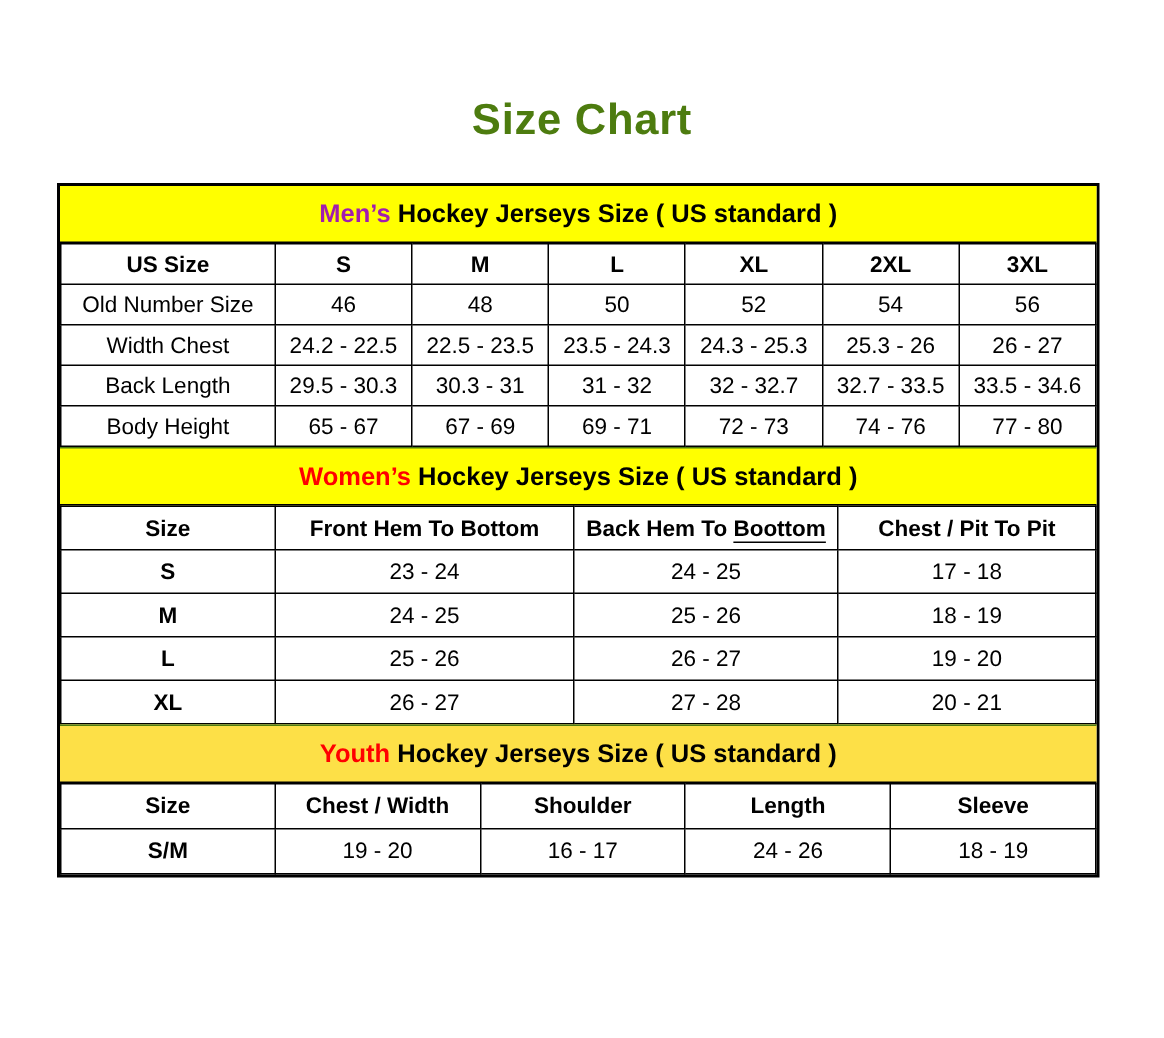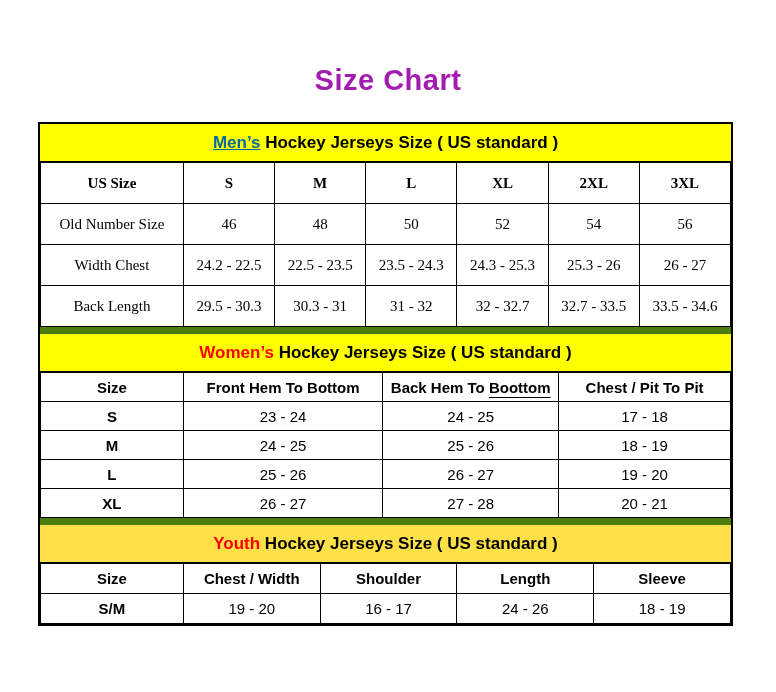--- a/index.html
+++ b/index.html
@@ -28,58 +28,58 @@
     background: #fff;
   }
   .section-header {
     height: 37px;
     line-height: 37px;
     text-align: center;
     font-weight: 700;
     font-size: 17px;
     border-bottom: 1px solid #000;
   }
-  .section + .section .section-header { border-top: 7px solid #4d7c0f; }
+  .section + .section .section-header { border-top: 1px solid #4d7c0f; }
   .section table {
     width: 100%;
     border-collapse: collapse;
     table-layout: fixed;
   }
   .section th, .section td {
     border: 1px solid #000;
     text-align: center;
     vertical-align: middle;
     font-size: 15px;
     padding: 0;
     overflow: hidden;
     white-space: nowrap;
   }
   .section th { font-weight: 700; }
   .section td { font-weight: 400; }
   .section td.lbl-bold { font-weight: 700; }
-  .sec-mens tr   { height: 41px; font-family: Liberation Serif, serif; }
+  .sec-mens tr   { height: 27px; }
   .sec-womens tr { height: 29px; }
   .sec-youth tr  { height: 30px; }
   .squiggle {
     text-decoration-line: underline;
     text-decoration-style: wavy;
     text-decoration-color: #c00000;
     text-decoration-thickness: 1px;
     text-underline-offset: 4px;
     text-decoration: underline;
   }
 </style>
 </head>
 <body>
 
-<h1 class="title" style="color: #a21caf;">Size Chart</h1>
+<h1 class="title" style="color: #4d7c0f;">Size Chart</h1>
 
 <div class="tables-wrap">
     <div class="section sec-mens">
-      <div class="section-header" style="background: rgb(255, 255, 0);"><span style="color: #0369a1; text-decoration: underline;">Men’s</span><span> Hockey Jerseys Size ( US standard )</span></div>
+      <div class="section-header" style="background: rgb(255, 255, 0);"><span style="color: #a21caf;">Men’s</span><span> Hockey Jerseys Size ( US standard )</span></div>
       <table>
         <colgroup>
           <col style="width: 20.7%;">
           <col style="width: 13.22%;">
           <col style="width: 13.22%;">
           <col style="width: 13.22%;">
           <col style="width: 13.22%;">
           <col style="width: 13.22%;">
           <col style="width: 13.2%;">
         </colgroup>
@@ -114,20 +114,29 @@
             <td>26 - 27</td>
           </tr>
           <tr>
             <td class="">Back Length</td>
             <td>29.5 - 30.3</td>
             <td>30.3 - 31</td>
             <td>31 - 32</td>
             <td>32 - 32.7</td>
             <td>32.7 - 33.5</td>
             <td>33.5 - 34.6</td>
+          </tr>
+          <tr>
+            <td class="">Body Height</td>
+            <td>65 - 67</td>
+            <td>67 - 69</td>
+            <td>69 - 71</td>
+            <td>72 - 73</td>
+            <td>74 - 76</td>
+            <td>77 - 80</td>
           </tr>
         </tbody>
       </table>
     </div>
     <div class="section sec-womens">
       <div class="section-header" style="background: rgb(255, 255, 0);"><span style="color: rgb(255, 0, 0);">Women’s</span><span> Hockey Jerseys Size ( US standard )</span></div>
       <table>
         <colgroup>
           <col style="width: 20.7%;">
           <col style="width: 28.9%;">

